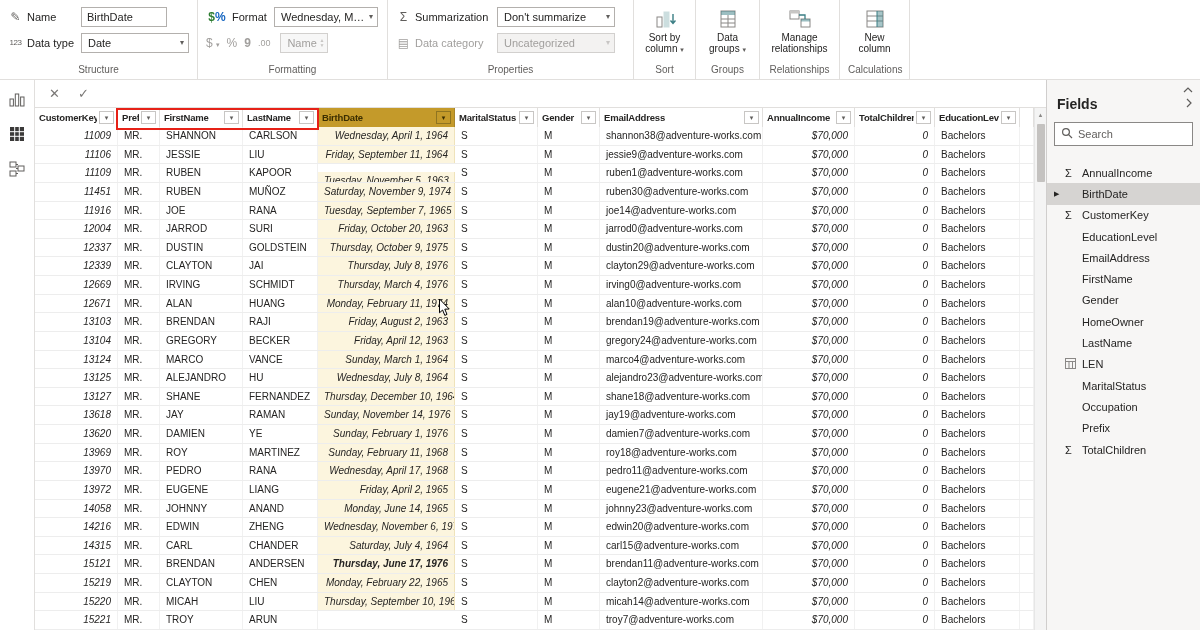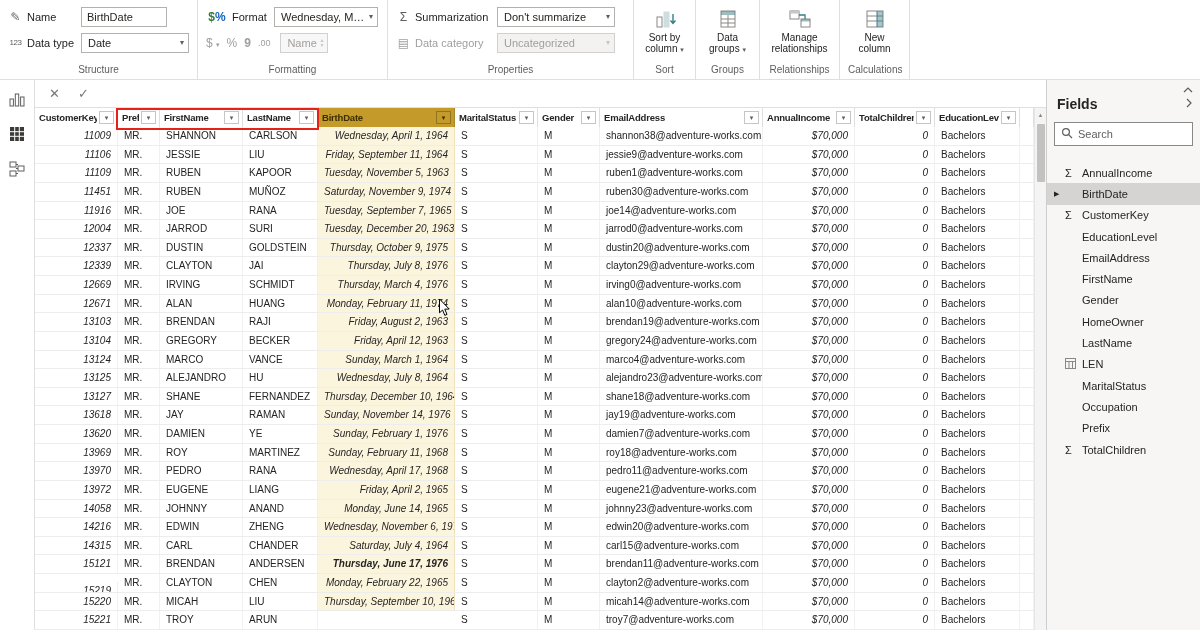--- a/index.html
+++ b/index.html
@@ -315,21 +315,21 @@
               <div class="cell right it" style="width: 92px;">$70,000</div>
               <div class="cell right it" style="width: 80px;">0</div>
               <div class="cell" style="width: 85px;">Bachelors</div>
               <div class="cell" style="width: 14px;"></div>
             </div>
             <div class="grow">
               <div class="cell right it" style="width: 83px;">11109</div>
               <div class="cell" style="width: 42px;">MR.</div>
               <div class="cell" style="width: 83px;">RUBEN</div>
               <div class="cell" style="width: 75px;">KAPOOR</div>
-              <div class="cell right it hlc" style="width: 137px;">Tuesday, November 5, 1963</div>
+              <div class="cell right it hlc" style="width: 137px; margin-top: 8px;">Tuesday, November 5, 1963</div>
               <div class="cell" style="width: 83px;">S</div>
               <div class="cell" style="width: 62px;">M</div>
               <div class="cell" style="width: 163px;">ruben1@adventure-works.com</div>
               <div class="cell right it" style="width: 92px;">$70,000</div>
               <div class="cell right it" style="width: 80px;">0</div>
               <div class="cell" style="width: 85px;">Bachelors</div>
               <div class="cell" style="width: 14px;"></div>
             </div>
             <div class="grow">
               <div class="cell right it" style="width: 83px;">11451</div>
@@ -357,21 +357,21 @@
               <div class="cell right it" style="width: 92px;">$70,000</div>
               <div class="cell right it" style="width: 80px;">0</div>
               <div class="cell" style="width: 85px;">Bachelors</div>
               <div class="cell" style="width: 14px;"></div>
             </div>
             <div class="grow">
               <div class="cell right it" style="width: 83px;">12004</div>
               <div class="cell" style="width: 42px;">MR.</div>
               <div class="cell" style="width: 83px;">JARROD</div>
               <div class="cell" style="width: 75px;">SURI</div>
-              <div class="cell right it hlc" style="width: 137px;">Tuesday, December 20, 1963</div>
+              <div class="cell right it hlc" style="width: 137px;">Friday, October 20, 1963</div>
               <div class="cell" style="width: 83px;">S</div>
               <div class="cell" style="width: 62px;">M</div>
               <div class="cell" style="width: 163px;">jarrod0@adventure-works.com</div>
               <div class="cell right it" style="width: 92px;">$70,000</div>
               <div class="cell right it" style="width: 80px;">0</div>
               <div class="cell" style="width: 85px;">Bachelors</div>
               <div class="cell" style="width: 14px;"></div>
             </div>
             <div class="grow">
               <div class="cell right it" style="width: 83px;">12337</div>
@@ -619,21 +619,21 @@
               <div class="cell right it hlc" style="width: 137px; font-weight: bold;">Thursday, June 17, 1976</div>
               <div class="cell" style="width: 83px;">S</div>
               <div class="cell" style="width: 62px;">M</div>
               <div class="cell" style="width: 163px;">brendan11@adventure-works.com</div>
               <div class="cell right it" style="width: 92px;">$70,000</div>
               <div class="cell right it" style="width: 80px;">0</div>
               <div class="cell" style="width: 85px;">Bachelors</div>
               <div class="cell" style="width: 14px;"></div>
             </div>
             <div class="grow">
-              <div class="cell right it" style="width: 83px; margin-top: 8px;">15219</div>
+              <div class="cell right it" style="width: 83px;">15219</div>
               <div class="cell" style="width: 42px;">MR.</div>
               <div class="cell" style="width: 83px;">CLAYTON</div>
               <div class="cell" style="width: 75px;">CHEN</div>
               <div class="cell right it hlc" style="width: 137px;">Monday, February 22, 1965</div>
               <div class="cell" style="width: 83px;">S</div>
               <div class="cell" style="width: 62px;">M</div>
               <div class="cell" style="width: 163px;">clayton2@adventure-works.com</div>
               <div class="cell right it" style="width: 92px;">$70,000</div>
               <div class="cell right it" style="width: 80px;">0</div>
               <div class="cell" style="width: 85px;">Bachelors</div>

